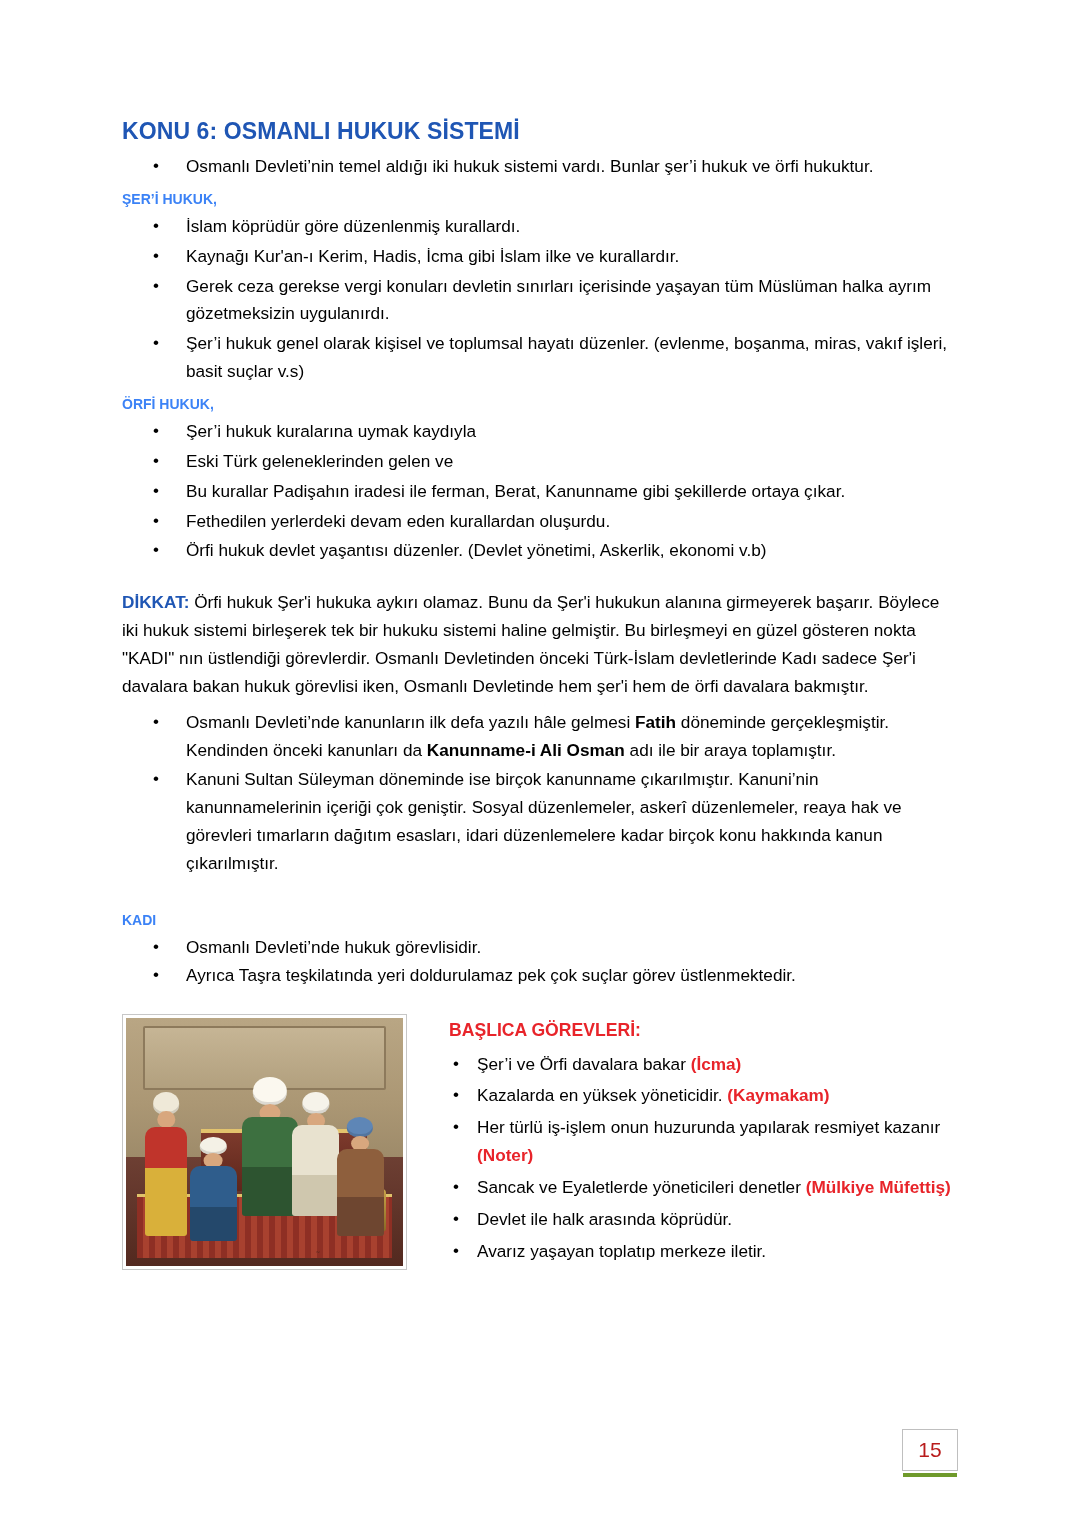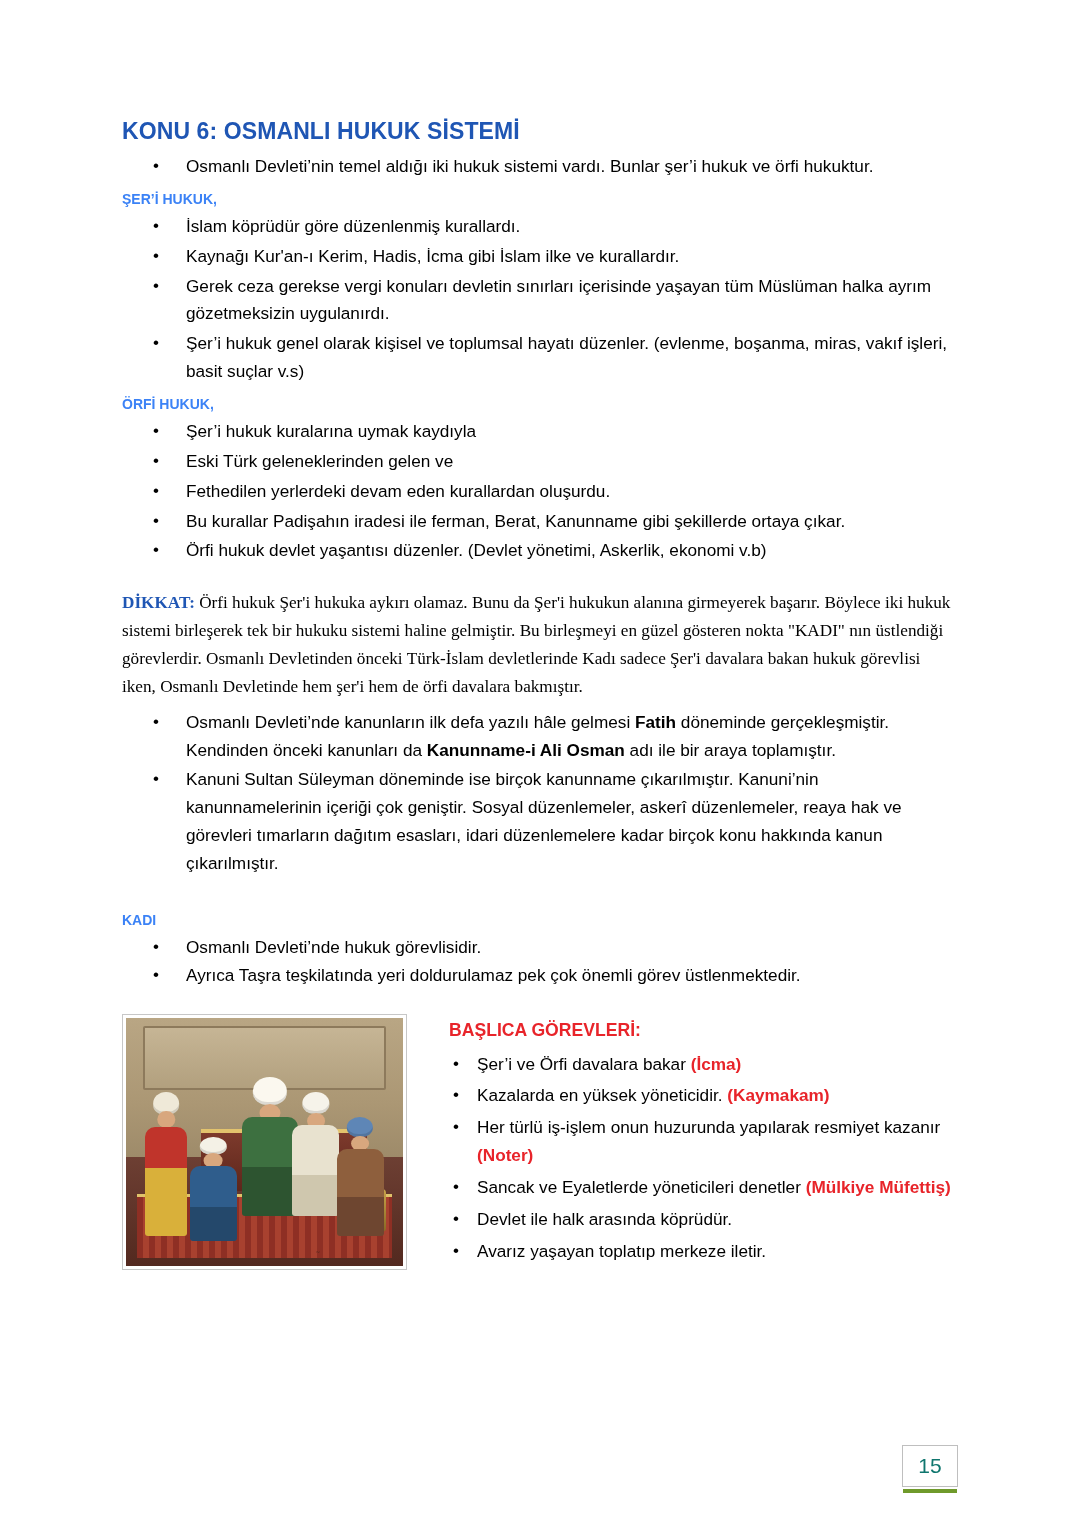--- a/index.html
+++ b/index.html
@@ -56,21 +56,20 @@
   }
   ul.bullets li.tight { margin-bottom: 0; }
   p.para {
     font-size: 17.2px;
     line-height: 1.62;
     margin: 0;
   }
   .dikkat-block {
     margin-top: 24px;
     margin-bottom: 8px;
-    font-family: Liberation Serif, serif;
   }
   .dikkat-label {
     color: #1f56b4;
     font-weight: bold;
   }
   .bold { font-weight: bold; }
   .kadi-section { margin-top: 34px; }
 
   
   .lower {
@@ -185,29 +184,29 @@
   ul.gorev-list li::before {
     content: "\2022";
     position: absolute; left: 6px; top: -1px; font-size:17px; color:#000;
   }
   .red-tag { color:#e8242a; font-weight:bold; }
 
   
   .pagenum {
     position: absolute;
     right: 122px;
-    bottom: 40px;
+    bottom: 56px;
     width: 56px;
     height: 42px;
     border: 1px solid #bfbfbf;
     display: flex;
     align-items: center;
     justify-content: center;
     font-size: 21px;
-    color: #0f766e;
+    color: #b91c1c;
   }
   .pagenum::after {
     content: "";
     position: absolute;
     left: 0; bottom: -7px;
     width: 100%; height: 4px;
     background: #6f9a2b;
   }
 </style>
 </head>
@@ -226,39 +225,39 @@
     <li>İslam köprüdür göre düzenlenmiş kurallardı.</li>
     <li>Kaynağı Kur'an-ı Kerim, Hadis, İcma gibi İslam ilke ve kurallardır.</li>
     <li>Gerek ceza gerekse vergi konuları devletin sınırları içerisinde yaşayan tüm Müslüman halka ayrım gözetmeksizin uygulanırdı.</li>
     <li>Şer’i hukuk genel olarak kişisel ve toplumsal hayatı düzenler. (evlenme, boşanma, miras, vakıf işleri, basit suçlar v.s)</li>
   </ul>
 
   <h2 class="red-head">ÖRFİ HUKUK,</h2>
   <ul class="bullets">
     <li>Şer’i hukuk kuralarına uymak kaydıyla</li>
     <li>Eski Türk geleneklerinden gelen ve</li>
+    <li>Bu kurallar Padişahın iradesi ile ferman, Berat, Kanunname gibi şekillerde ortaya çıkar.</li>
     <li>Fethedilen yerlerdeki devam eden kurallardan oluşurdu.</li>
-    <li>Bu kurallar Padişahın iradesi ile ferman, Berat, Kanunname gibi şekillerde ortaya çıkar.</li>
     <li>Örfi hukuk devlet yaşantısı düzenler. (Devlet yönetimi, Askerlik, ekonomi v.b)</li>
   </ul>
 
   <div class="dikkat-block">
     <p class="para"><span class="dikkat-label">DİKKAT:</span><span> Örfi hukuk Şer'i hukuka aykırı olamaz. Bunu da Şer'i hukukun alanına girmeyerek başarır. Böylece iki hukuk sistemi birleşerek tek bir hukuku sistemi haline gelmiştir. Bu birleşmeyi en güzel gösteren nokta "KADI" nın üstlendiği görevlerdir. Osmanlı Devletinden önceki Türk-İslam devletlerinde Kadı sadece Şer'i davalara bakan hukuk görevlisi iken, Osmanlı Devletinde hem şer'i hem de örfi davalara bakmıştır.</span></p>
   </div>
 
   <ul class="bullets">
     <li><span>Osmanlı Devleti’nde kanunların ilk defa yazılı hâle gelmesi </span><span class="bold">Fatih</span><span> döneminde gerçekleşmiştir. Kendinden önceki kanunları da </span><span class="bold">Kanunname-i Ali Osman</span><span> adı ile bir araya toplamıştır.</span></li>
     <li>Kanuni Sultan Süleyman döneminde ise birçok kanunname çıkarılmıştır. Kanuni’nin kanunnamelerinin içeriği çok geniştir. Sosyal düzenlemeler, askerî düzenlemeler, reaya hak ve görevleri tımarların dağıtım esasları, idari düzenlemelere kadar birçok konu hakkında kanun çıkarılmıştır.</li>
   </ul>
 
   <div class="kadi-section">
     <h2 class="red-head kadi">KADI</h2>
     <ul class="bullets">
       <li class="tight">Osmanlı Devleti’nde hukuk görevlisidir.</li>
-      <li class="tight">Ayrıca Taşra teşkilatında yeri doldurulamaz pek çok önemli görev üstlenmektedir.</li>
+      <li class="tight">Ayrıca Taşra teşkilatında yeri doldurulamaz pek çok suçlar görev üstlenmektedir.</li>
     </ul>
   </div>
 
   <div class="lower">
 
     <div class="picture-wrap">
       <div class="picture">
         <div class="pic-wall">
           <div class="pic-wall-panel"></div>
         </div>

